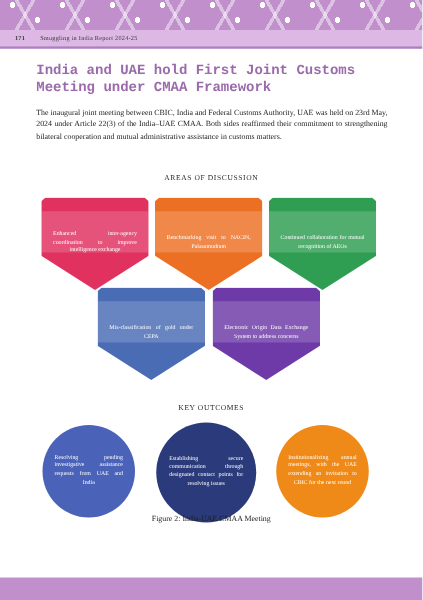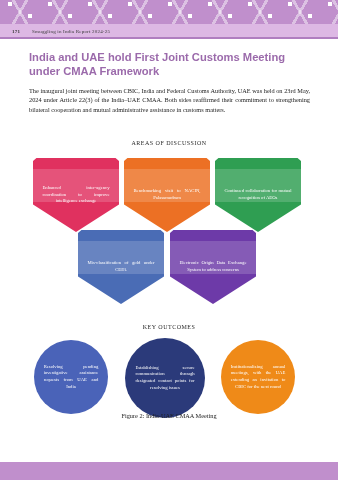--- a/index.html
+++ b/index.html
@@ -84,21 +84,21 @@
     left: 0;
     width: 338px;
     height: 392px;
   }
 
   .title {
     position: absolute;
     top: 6px;
     left: 29px;
     width: 282px;
-    font-family: Liberation Sans, sans-serif;
+    font-family: Liberation Mono, monospace;
     font-size: 11.2px;
     line-height: 14px;
     font-weight: bold;
     color: #9b6aab;
   }
 
   .para {
     position: absolute;
     top: 42px;
     left: 29px;

